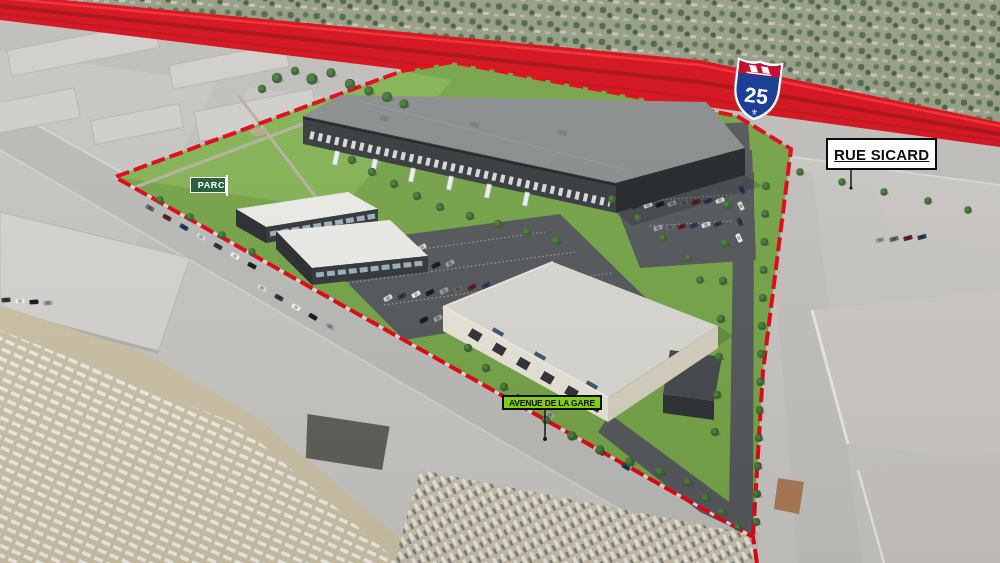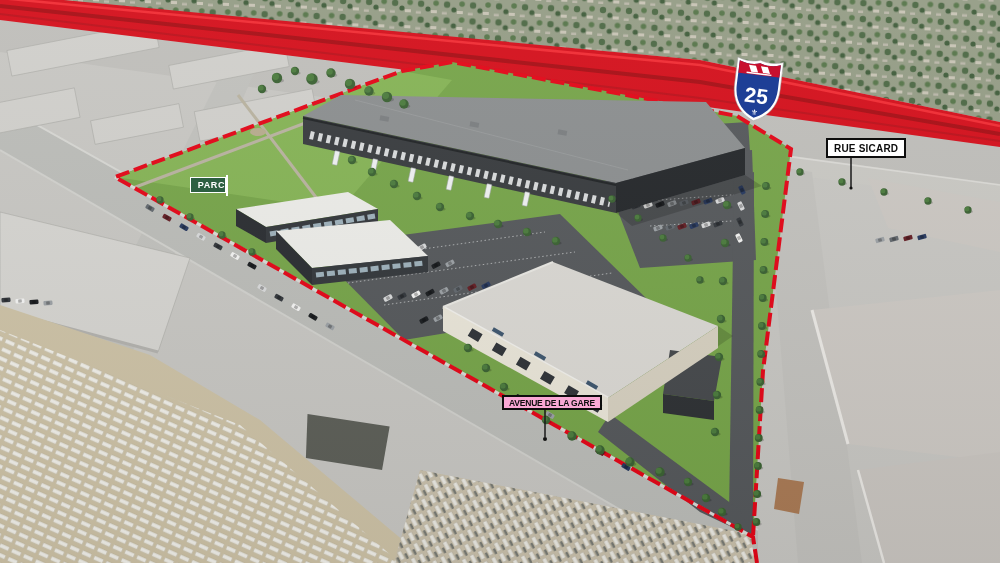--- a/index.html
+++ b/index.html
@@ -5,24 +5,24 @@
   html,body{margin:0;padding:0;background:#1b1b1b;}
   .stage{position:relative;width:1000px;height:563px;overflow:hidden;
          font-family:"Liberation Sans",sans-serif;background:#c7c6c2;}
   .stage svg{position:absolute;left:0;top:0;width:100%;height:100%;display:block;}
   .map-label{position:absolute;display:flex;align-items:center;justify-content:center;
              font-weight:bold;white-space:nowrap;box-sizing:border-box;z-index:5;}
   .label-parc{left:190px;top:177px;width:36px;height:16px;
               background:var(--park-label-green,#2d5f41);color:#fff;border:1px solid #fff;
               font-size:9px;letter-spacing:.6px;justify-content:flex-end;}
   .label-parc .tick{position:absolute;right:-3px;top:-3px;width:2px;height:21px;background:#fff;}
-  .label-avenue{left:502px;top:395px;height:15px;padding:0 5px;background:#f9a8d4;color:#0d0d0d;
+  .label-avenue{left:502px;top:395px;height:15px;padding:0 5px;background:#84cc16;color:#0d0d0d;
                 border:2px solid #0d0d0d;font-size:8.5px;letter-spacing:-.2px;}
-  .label-rue{left:826px;top:138px;height:20px;padding:0 6px;background:#fff;color:#0d0d0d;
-             border:2px solid #0d0d0d;font-size:10px;letter-spacing:.2px;}
+  .label-rue{left:826px;top:138px;height:32px;padding:0 6px;background:#fff;color:#0d0d0d;
+             border:2px solid #0d0d0d;font-size:15px;letter-spacing:.2px;text-decoration:underline;}
   .shield-num{font-family:"Liberation Sans",sans-serif;font-weight:bold;fill:#fff;}
   .shield-fleur{font-family:"DejaVu Sans",sans-serif;fill:#fff;}
 </style>
 </head>
 <body>
 
 <div class="stage">
 <svg viewBox="0 0 1000 563" preserveAspectRatio="none">
   <defs>
     <pattern id="suburb" width="26" height="16" patternUnits="userSpaceOnUse" patternTransform="rotate(2)">

